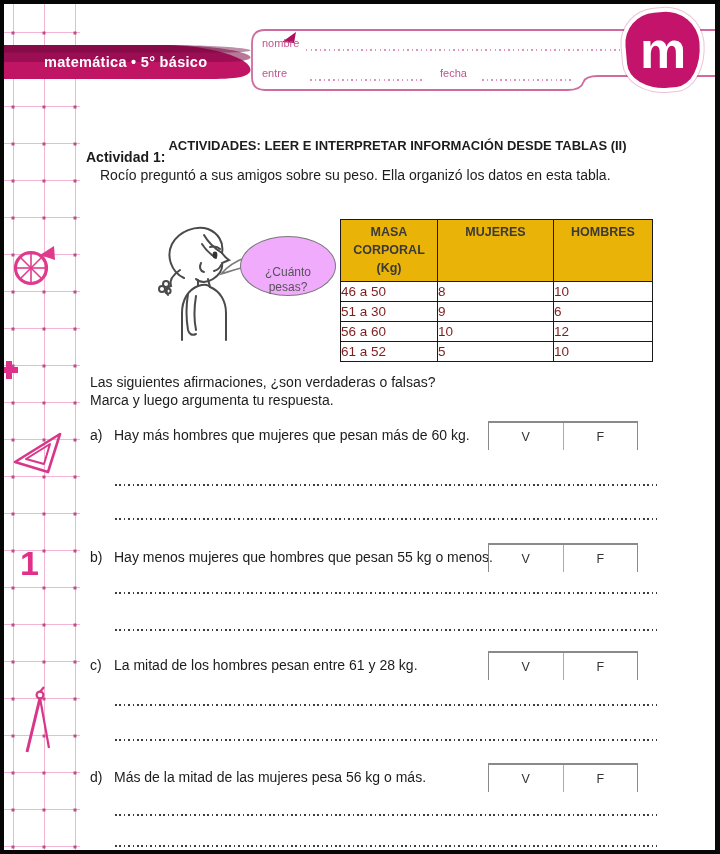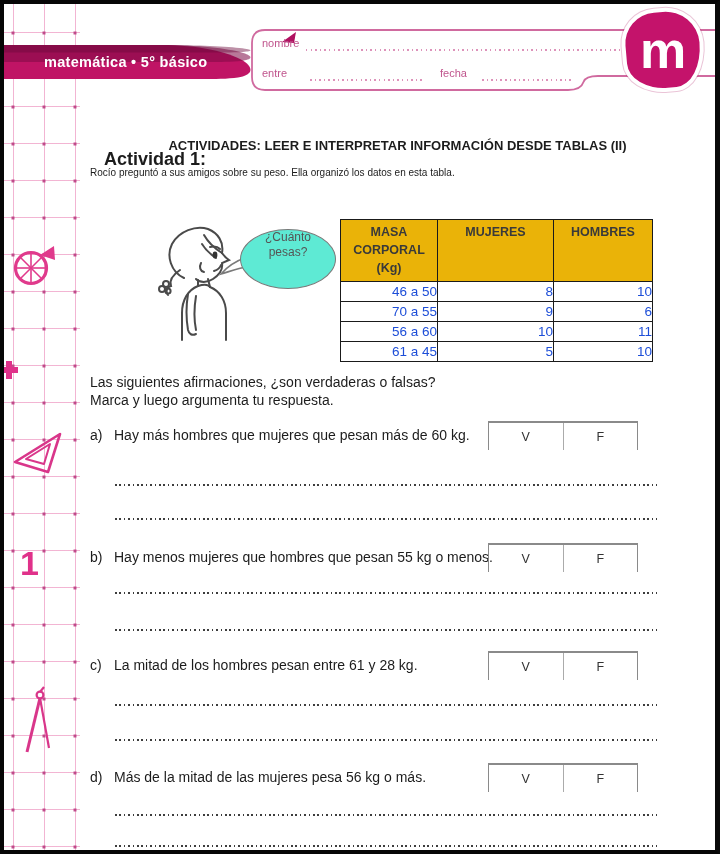--- a/index.html
+++ b/index.html
@@ -41,36 +41,36 @@
     background:#c4136b; border:4px solid #fff; box-sizing:border-box;
     border-radius:48% 52% 42% 58% / 46% 50% 62% 42%;
     transform:rotate(-5deg);
     box-shadow:0 0 0 1px rgba(170,20,95,.25);
     display:flex; align-items:center; justify-content:center;
   }
   .logo-letter { font-size:52px; font-weight:bold; color:#fff; line-height:1; transform:rotate(5deg); }
   
   .doc-title { position:absolute; left:85px; top:118px; width:625px; text-align:center;
     font-size:13px; font-weight:bold;margin-top:20px; }
-  .act-head { position:absolute; left:104px; top:149px; font-size:18px; font-weight:bold; }
-  .act-intro { position:absolute; left:90px; top:167px; font-size:10px; }
+  .act-head { position:absolute; left:86px; top:149px; font-size:14px; font-weight:bold; }
+  .act-intro { position:absolute; left:100px; top:167px; font-size:14px; }
   
   .girl { position:absolute; left:156px; top:220px; z-index:2; }
-  .bubble { position:absolute; left:240px; top:229px; width:94px; height:58px; z-index:3;
-    background:#5eead4; border:1.8px solid #7a7a7a; border-radius:50%;
-    display:flex; align-items:flex-start; justify-content:center; }
+  .bubble { position:absolute; left:240px; top:236px; width:94px; height:58px; z-index:3;
+    background:#f0abfc; border:1.8px solid #7a7a7a; border-radius:50%;
+    display:flex; align-items:flex-end; justify-content:center; }
   .bubble-text { width:62px; text-align:center; font-size:12px; color:#555; line-height:1.25; }
   .bubble-tail { position:absolute; left:219px; top:254px; z-index:2; }
   
   .wtable { position:absolute; left:340px; top:219px; border-collapse:collapse; z-index:2;
     table-layout:fixed; }
   .wtable th, .wtable td { border:1.7px solid #1a1a1a; }
   .wtable th { background:#eab308; color:#3a3a3a; font-size:12.5px; font-weight:bold;
     vertical-align:top; padding-top:3px; height:57px; line-height:1.45; text-align:center; }
-  .wtable td { height:19px; font-size:13.5px; color:#1d4ed8; text-align:right; padding:0; line-height:1; }
+  .wtable td { height:19px; font-size:13.5px; color:#7f1d1d; text-align:left; padding:0; line-height:1; }
   .c1 { width:97px; } .c2 { width:116px; } .c3 { width:99px; }
   
   .prompt { position:absolute; left:90px; font-size:14px; }
   .q-row { position:absolute; left:0; width:720px; height:28px; }
   .q-letter { position:absolute; left:90px; top:6px; font-size:14px; }
   .q-text { position:absolute; left:114px; top:6px; font-size:14px; }
   .vf { position:absolute; left:488px; top:0; width:150px; height:27px;
     border-top:2.4px solid #8a8a8a; display:flex; }
   .vf-cell { flex:1; display:flex; align-items:center; justify-content:center;
     font-size:12.5px; color:#333; }
@@ -179,31 +179,31 @@
       <th>MASA CORPORAL (Kg)</th>
       <th>MUJERES</th>
       <th>HOMBRES</th>
     </tr>
     <tr>
       <td>46 a 50</td>
       <td>8</td>
       <td>10</td>
     </tr>
     <tr>
-      <td>70 a 55</td>
+      <td>51 a 30</td>
       <td>9</td>
       <td>6</td>
     </tr>
     <tr>
       <td>56 a 60</td>
       <td>10</td>
-      <td>11</td>
-    </tr>
-    <tr>
-      <td>61 a 45</td>
+      <td>12</td>
+    </tr>
+    <tr>
+      <td>61 a 52</td>
       <td>5</td>
       <td>10</td>
     </tr>
   </tbody>
     </table>
 
   <div class="prompt" style="top:374px">Las siguientes afirmaciones, ¿son verdaderas o falsas?</div>
   <div class="prompt" style="top:392px">Marca y luego argumenta tu respuesta.</div>
 
   <div class="q-row" style="top:421px">

